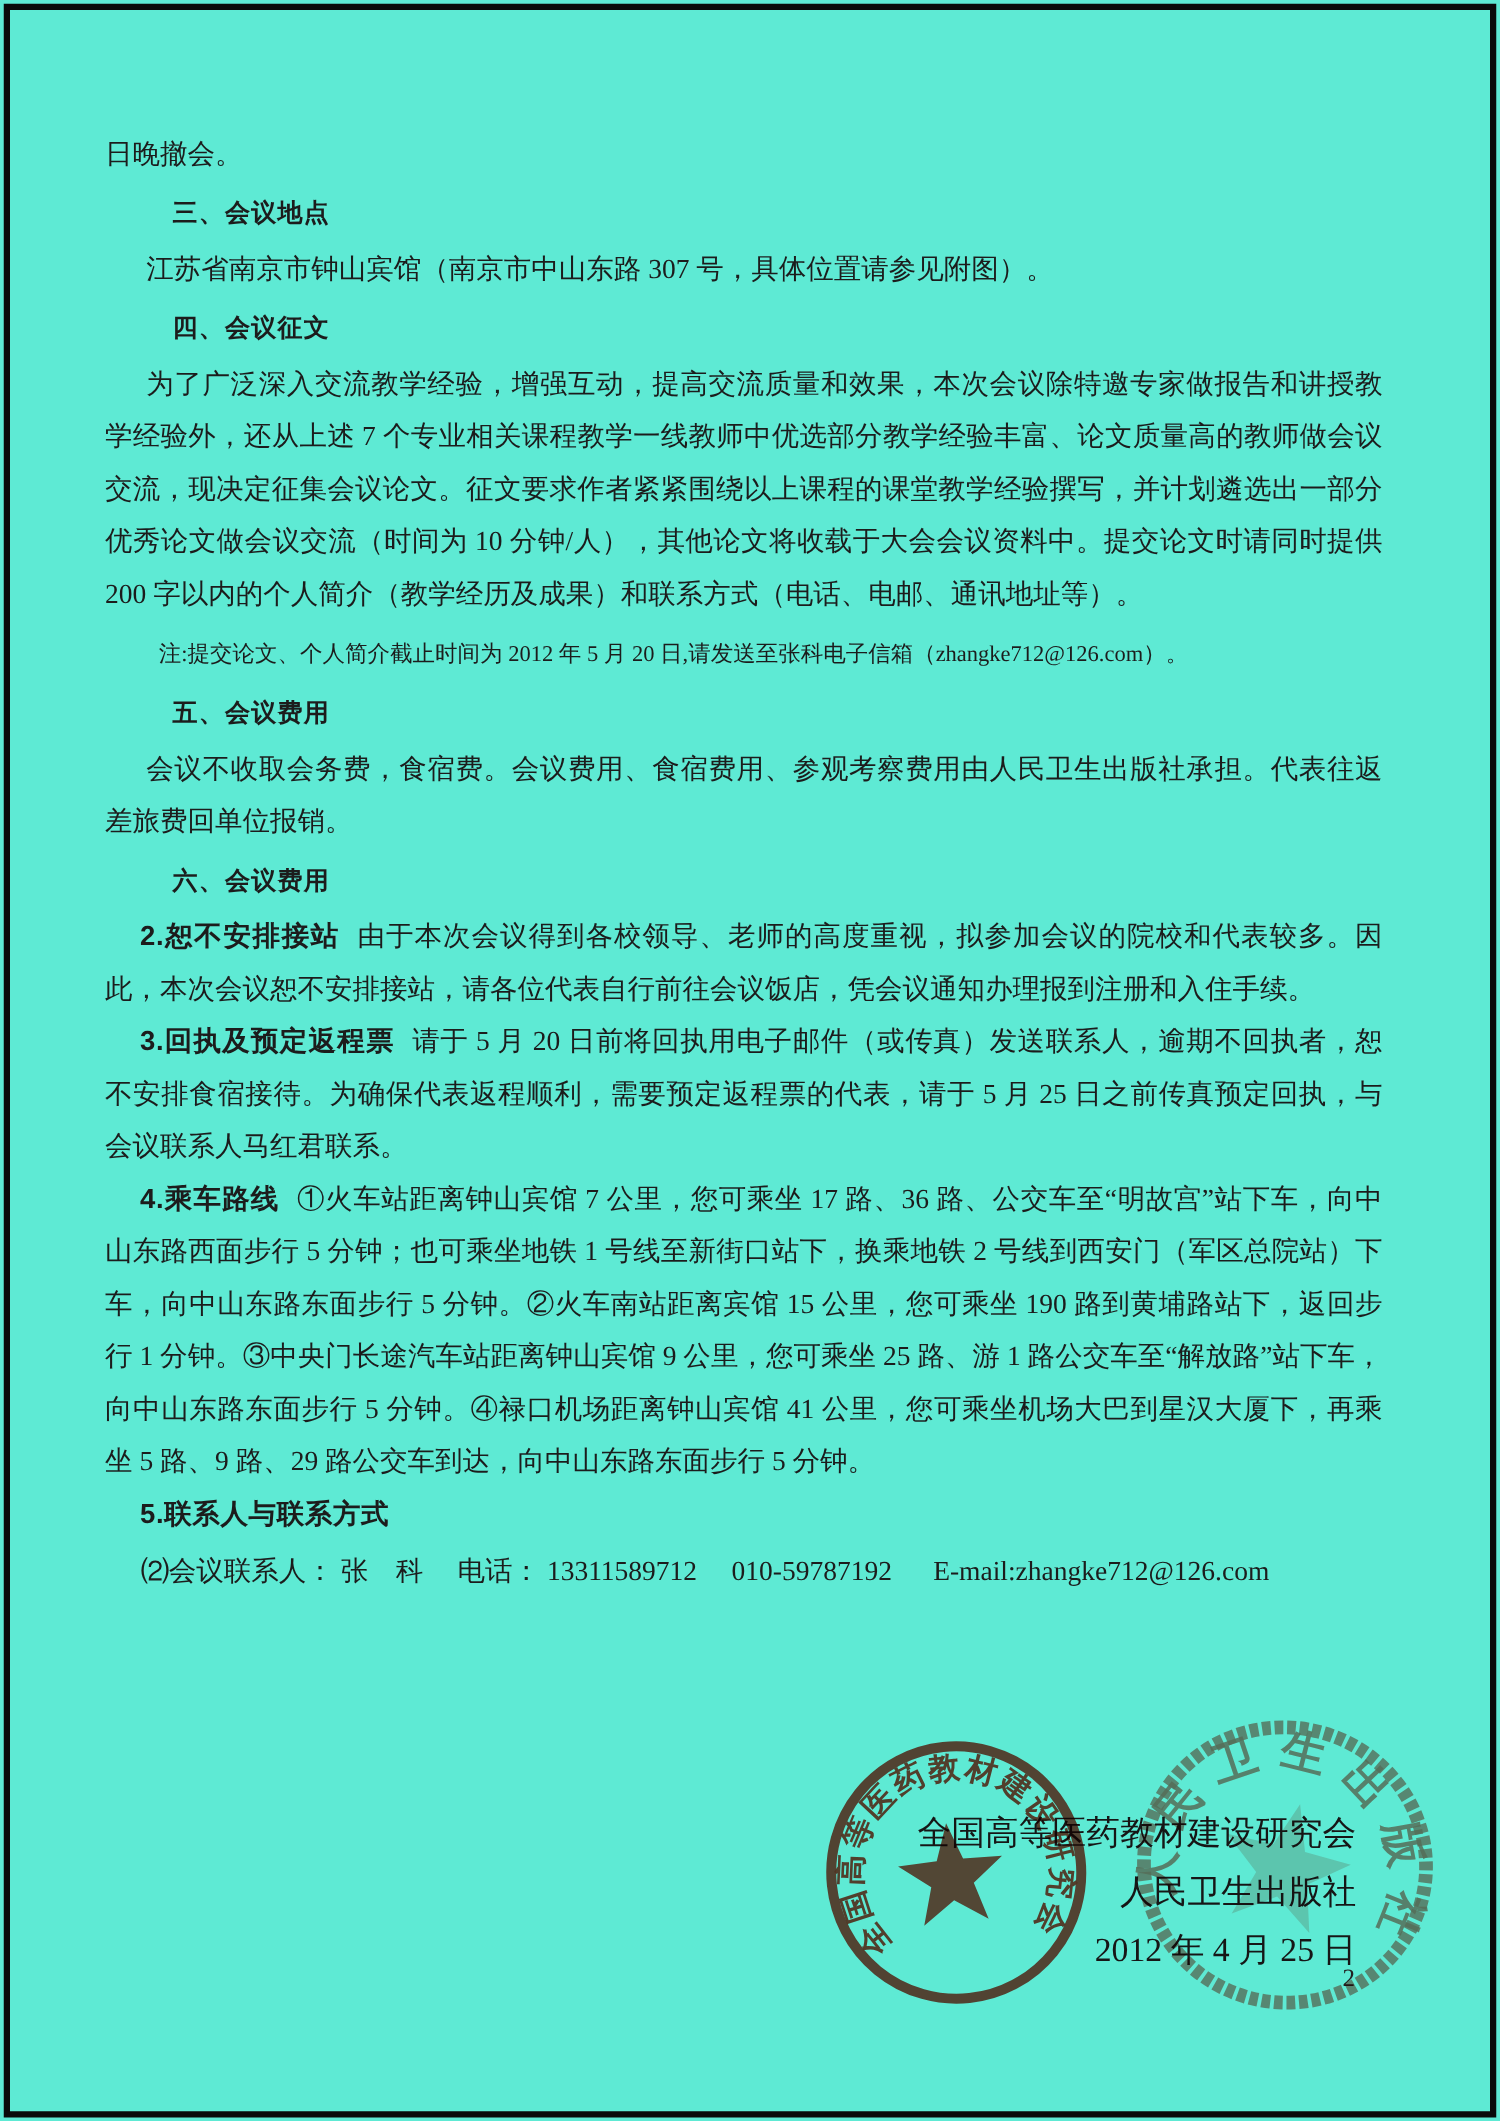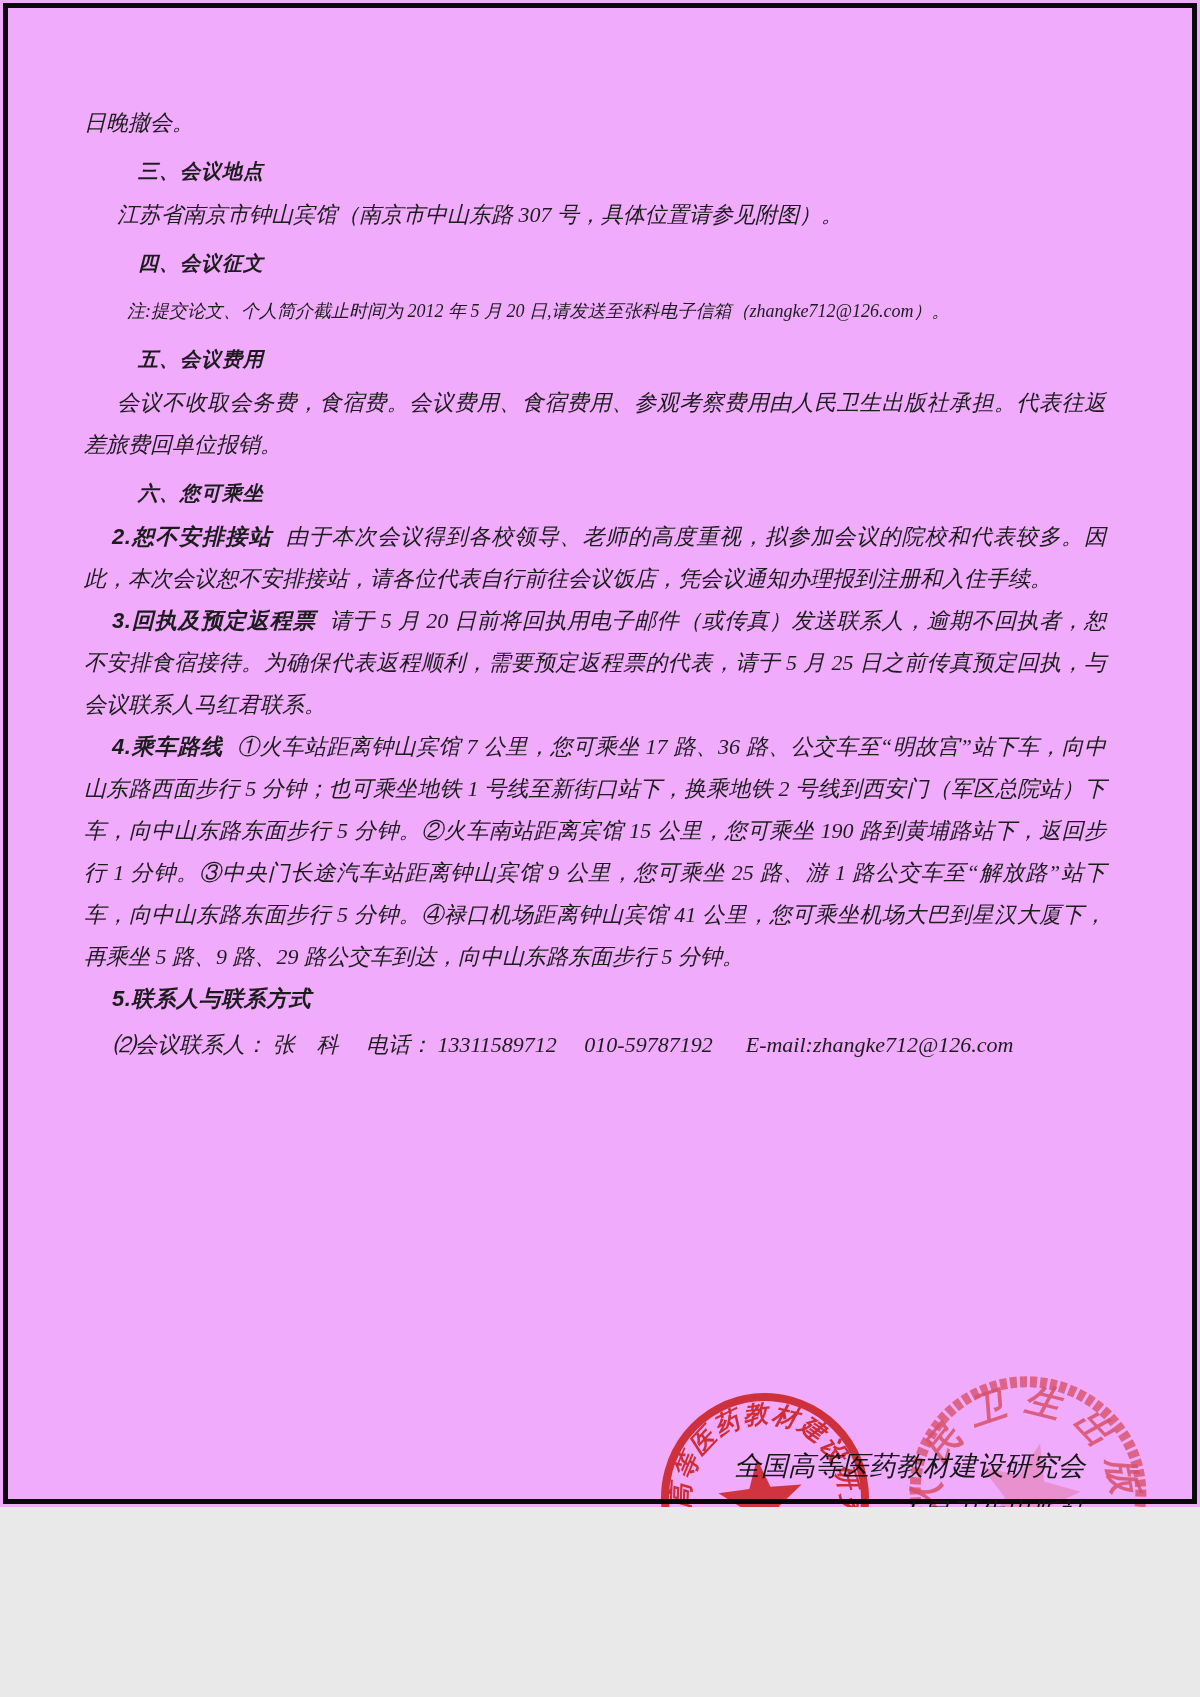--- a/index.html
+++ b/index.html
@@ -1,20 +1,19 @@
 <!DOCTYPE html>
 <html><head>
 <meta charset="utf-8">
 <style>
   html,body{margin:0;padding:0;background:#e9e9e9;}
   .page{
-    position:relative;width:1200px;height:1507px;background:#f0abfc;
+    position:relative;width:1200px;height:1697px;background:#5eead4;
     font-family:"Liberation Serif","DejaVu Serif",serif;color:#1c1c1c;
     overflow:hidden;
-    font-style:italic;
   }
   .frame{position:absolute;inset:3px;border:5px solid #0a0a0a;pointer-events:none;}
   .content{
     position:absolute;left:84px;top:0;width:1022px;padding-top:102px;
     font-size:22px;line-height:42px;text-align:justify;
   }
   .content p{margin:0;}
   p.opening{text-indent:0;}
   h3.sec-heading{
     font-family:"Liberation Sans","DejaVu Sans",sans-serif;
@@ -56,26 +55,27 @@
 <div class="page">
   <div class="frame"></div>
 
   <div class="content">
     <p class="opening">日晚撤会。</p>
 
     <h3 class="sec-heading">三、会议地点</h3>
     <p class="body-par">江苏省南京市钟山宾馆（南京市中山东路 307 号，具体位置请参见附图）。</p>
 
     <h3 class="sec-heading">四、会议征文</h3>
+    <p class="body-par">为了广泛深入交流教学经验，增强互动，提高交流质量和效果，本次会议除特邀专家做报告和讲授教学经验外，还从上述 7 个专业相关课程教学一线教师中优选部分教学经验丰富、论文质量高的教师做会议交流，现决定征集会议论文。征文要求作者紧紧围绕以上课程的课堂教学经验撰写，并计划遴选出一部分优秀论文做会议交流（时间为 10 分钟/人），其他论文将收载于大会会议资料中。提交论文时请同时提供 200 字以内的个人简介（教学经历及成果）和联系方式（电话、电邮、通讯地址等）。</p>
     <p class="note-line">注:提交论文、个人简介截止时间为 2012 年 5 月 20 日,请发送至张科电子信箱（zhangke712@126.com）。</p>
 
     <h3 class="sec-heading">五、会议费用</h3>
     <p class="body-par">会议不收取会务费，食宿费。会议费用、食宿费用、参观考察费用由人民卫生出版社承担。代表往返差旅费回单位报销。</p>
 
-    <h3 class="sec-heading">六、您可乘坐</h3>
+    <h3 class="sec-heading">六、会议费用</h3>
 
 
     <p class="item"><span class="lead">2.恕不安排接站</span><span>由于本次会议得到各校领导、老师的高度重视，拟参加会议的院校和代表较多。因此，本次会议恕不安排接站，请各位代表自行前往会议饭店，凭会议通知办理报到注册和入住手续。</span></p>
 
     <p class="item"><span class="lead">3.回执及预定返程票</span><span>请于 5 月 20 日前将回执用电子邮件（或传真）发送联系人，逾期不回执者，恕不安排食宿接待。为确保代表返程顺利，需要预定返程票的代表，请于 5 月 25 日之前传真预定回执，与会议联系人马红君联系。</span></p>
 
     <p class="item"><span class="lead">4.乘车路线</span><span>①火车站距离钟山宾馆 7 公里，您可乘坐 17 路、36 路、公交车至“明故宫”站下车，向中山东路西面步行 5 分钟；也可乘坐地铁 1 号线至新街口站下，换乘地铁 2 号线到西安门（军区总院站）下车，向中山东路东面步行 5 分钟。②火车南站距离宾馆 15 公里，您可乘坐 190 路到黄埔路站下，返回步行 1 分钟。③中央门长途汽车站距离钟山宾馆 9 公里，您可乘坐 25 路、游 1 路公交车至“解放路”站下车，向中山东路东面步行 5 分钟。④禄口机场距离钟山宾馆 41 公里，您可乘坐机场大巴到星汉大厦下，再乘坐 5 路、9 路、29 路公交车到达，向中山东路东面步行 5 分钟。</span></p>
 
     <p class="item"><span class="lead">5.联系人与联系方式</span></p>
 

